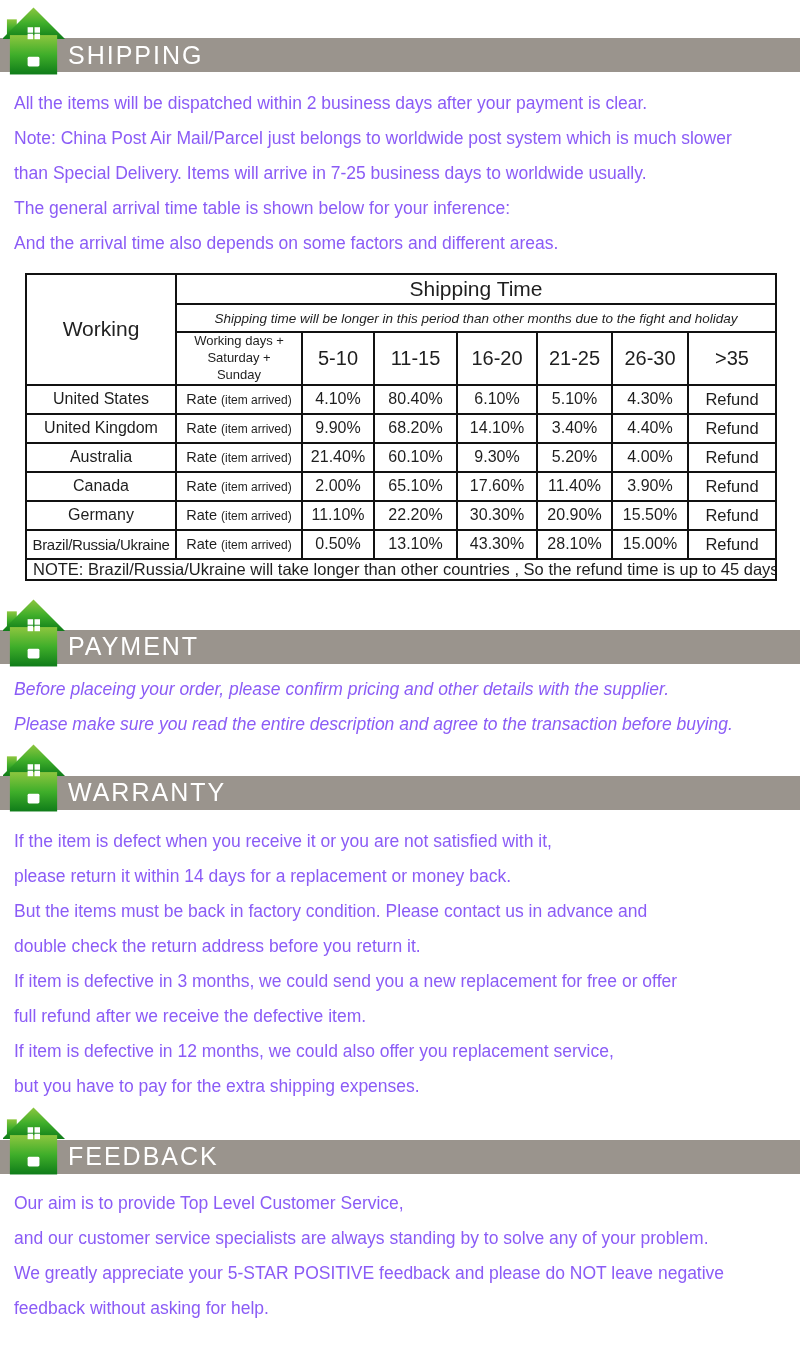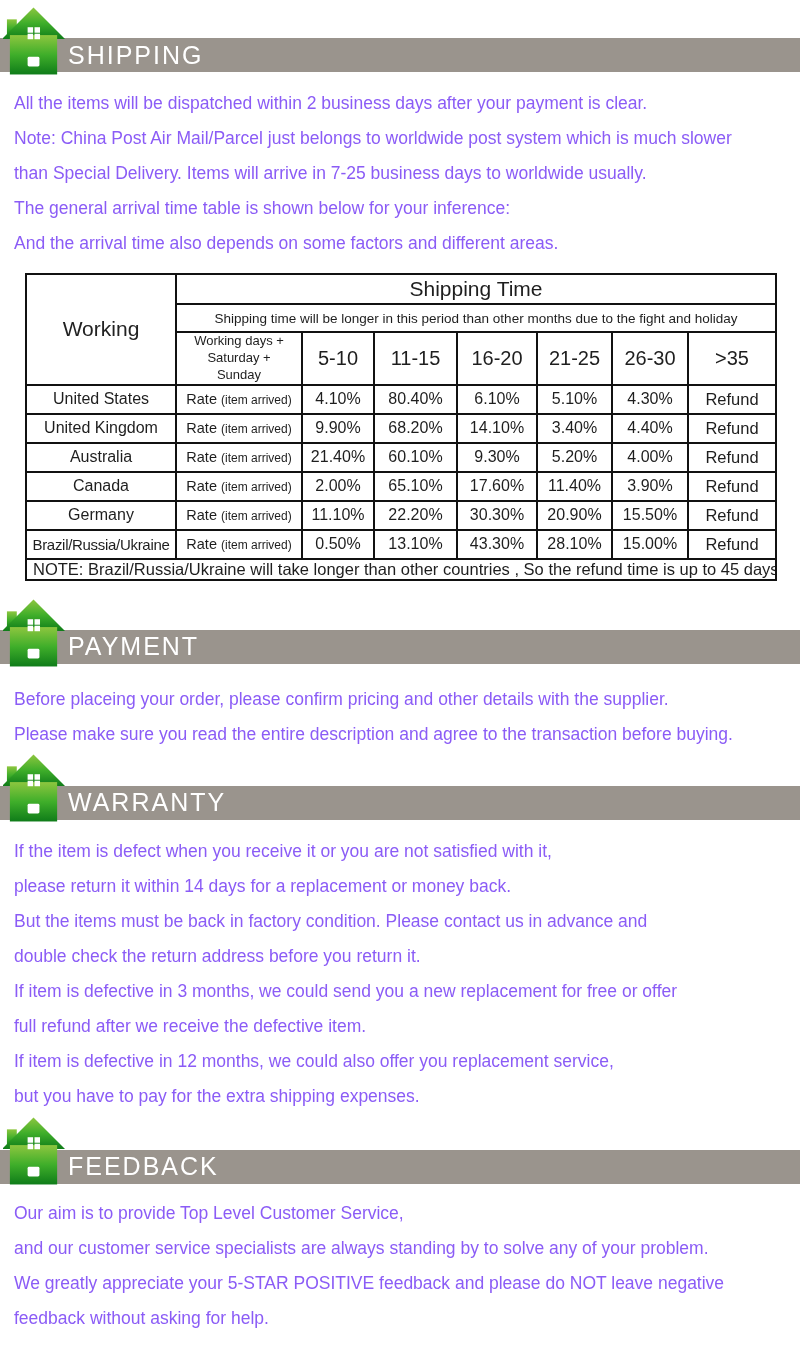--- a/index.html
+++ b/index.html
@@ -40,41 +40,41 @@
   
   .para { margin-left: 14px; margin-right: 0; }
   .para p {
     margin: 0;
     font-size: 17.5px;
     line-height: 35px;
     white-space: nowrap;
     color: #8b5cf6;
   }
   .para-shipping { margin-top: 14px; }
-  .para-payment  { margin-top: 18px; }
+  .para-payment  { margin-top: 8px; font-style: italic; }
   .para-warranty { margin-top: 14px; }
   .para-feedback { margin-top: 12px; }
 
   
   table.ship-table {
     margin: 12px 0 0 25px;
     width: 750px;
     border-collapse: collapse;
     table-layout: fixed;
     color: #1e1e1e;
   }
   .ship-table td {
     border: 2px solid #111111;
     text-align: center;
     vertical-align: middle;
     padding: 0;
     overflow: hidden;
   }
   .r-title   { height: 30px; }
-  .r-sub     { height: 28px; }
+  .r-sub     { height: 28px; font-style: italic; }
   .r-cols    { height: 44px; }
   .r-data    { height: 29px; }
   .r-note    { height: 16px; margin-top: 8px; }
 
   td.country-h   { font-size: 21px; color: #222; }
   td.st-h        { font-size: 21px; }
   td.sub-h       { font-size: 13.5px; }
   td.wd-h        { font-size: 13px; line-height: 1.3; white-space: pre-line; }
   td.range-h     { font-size: 20px; }
   td.country-c   { font-size: 16px; }

